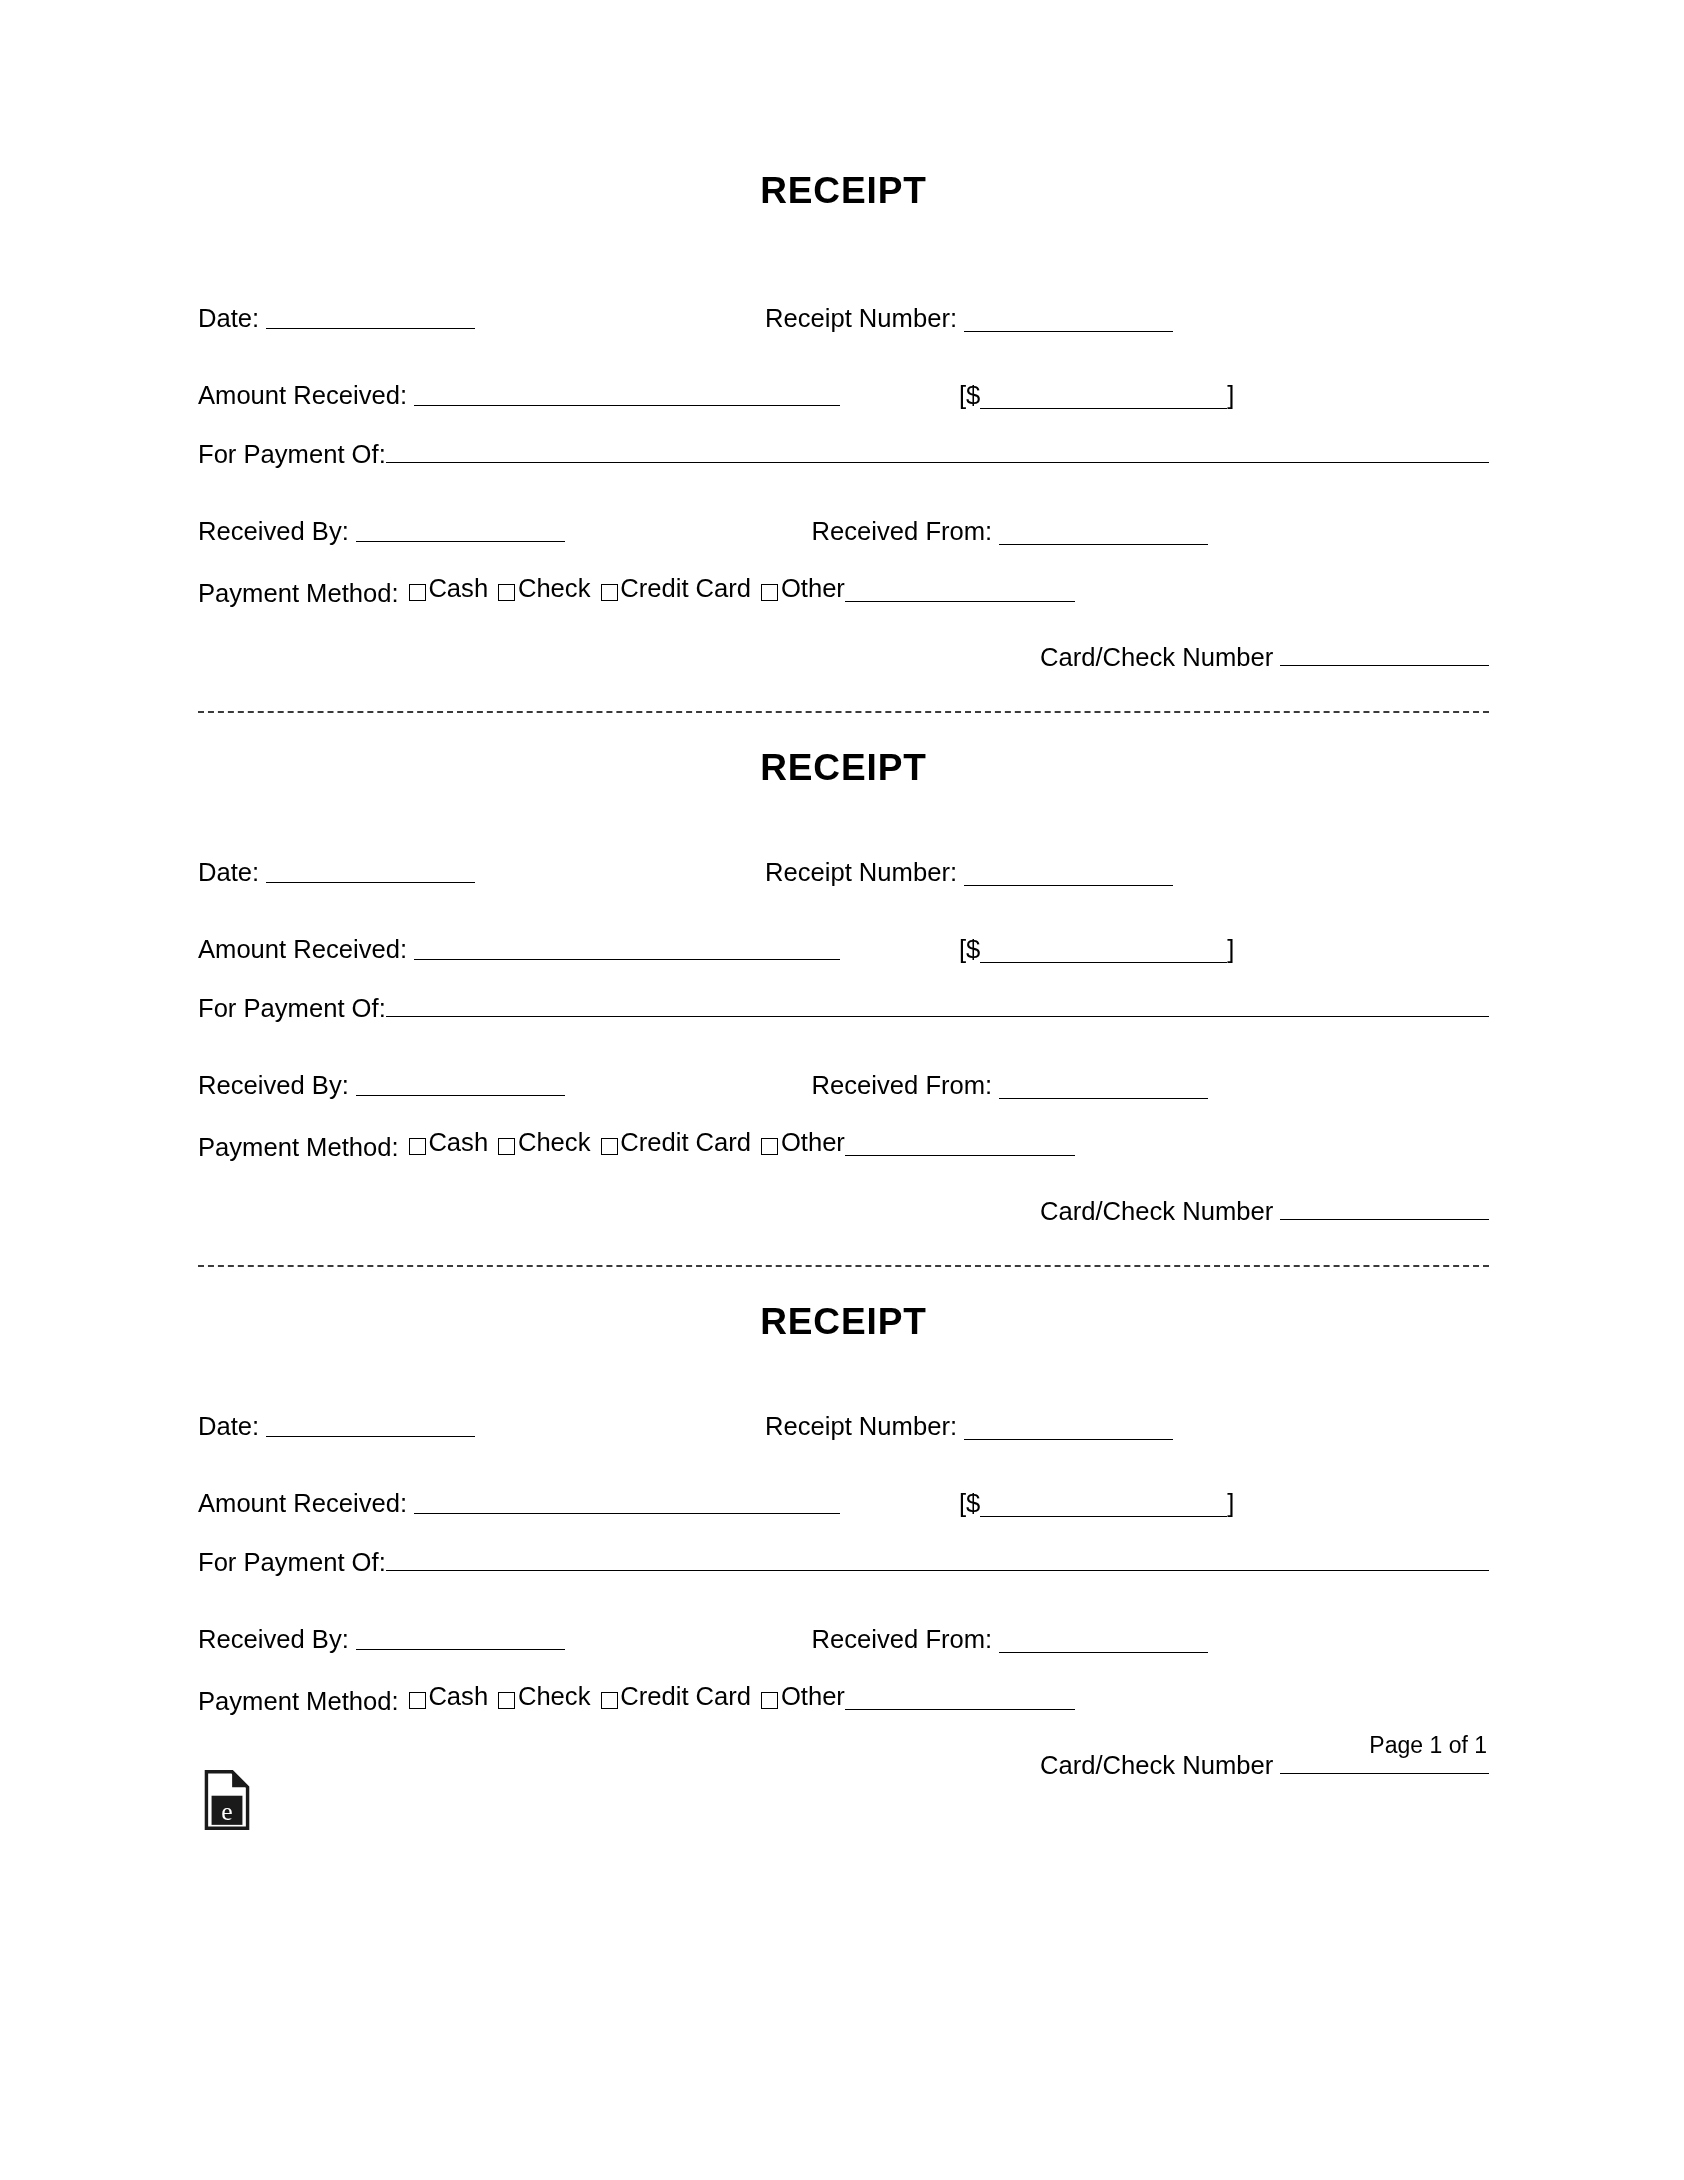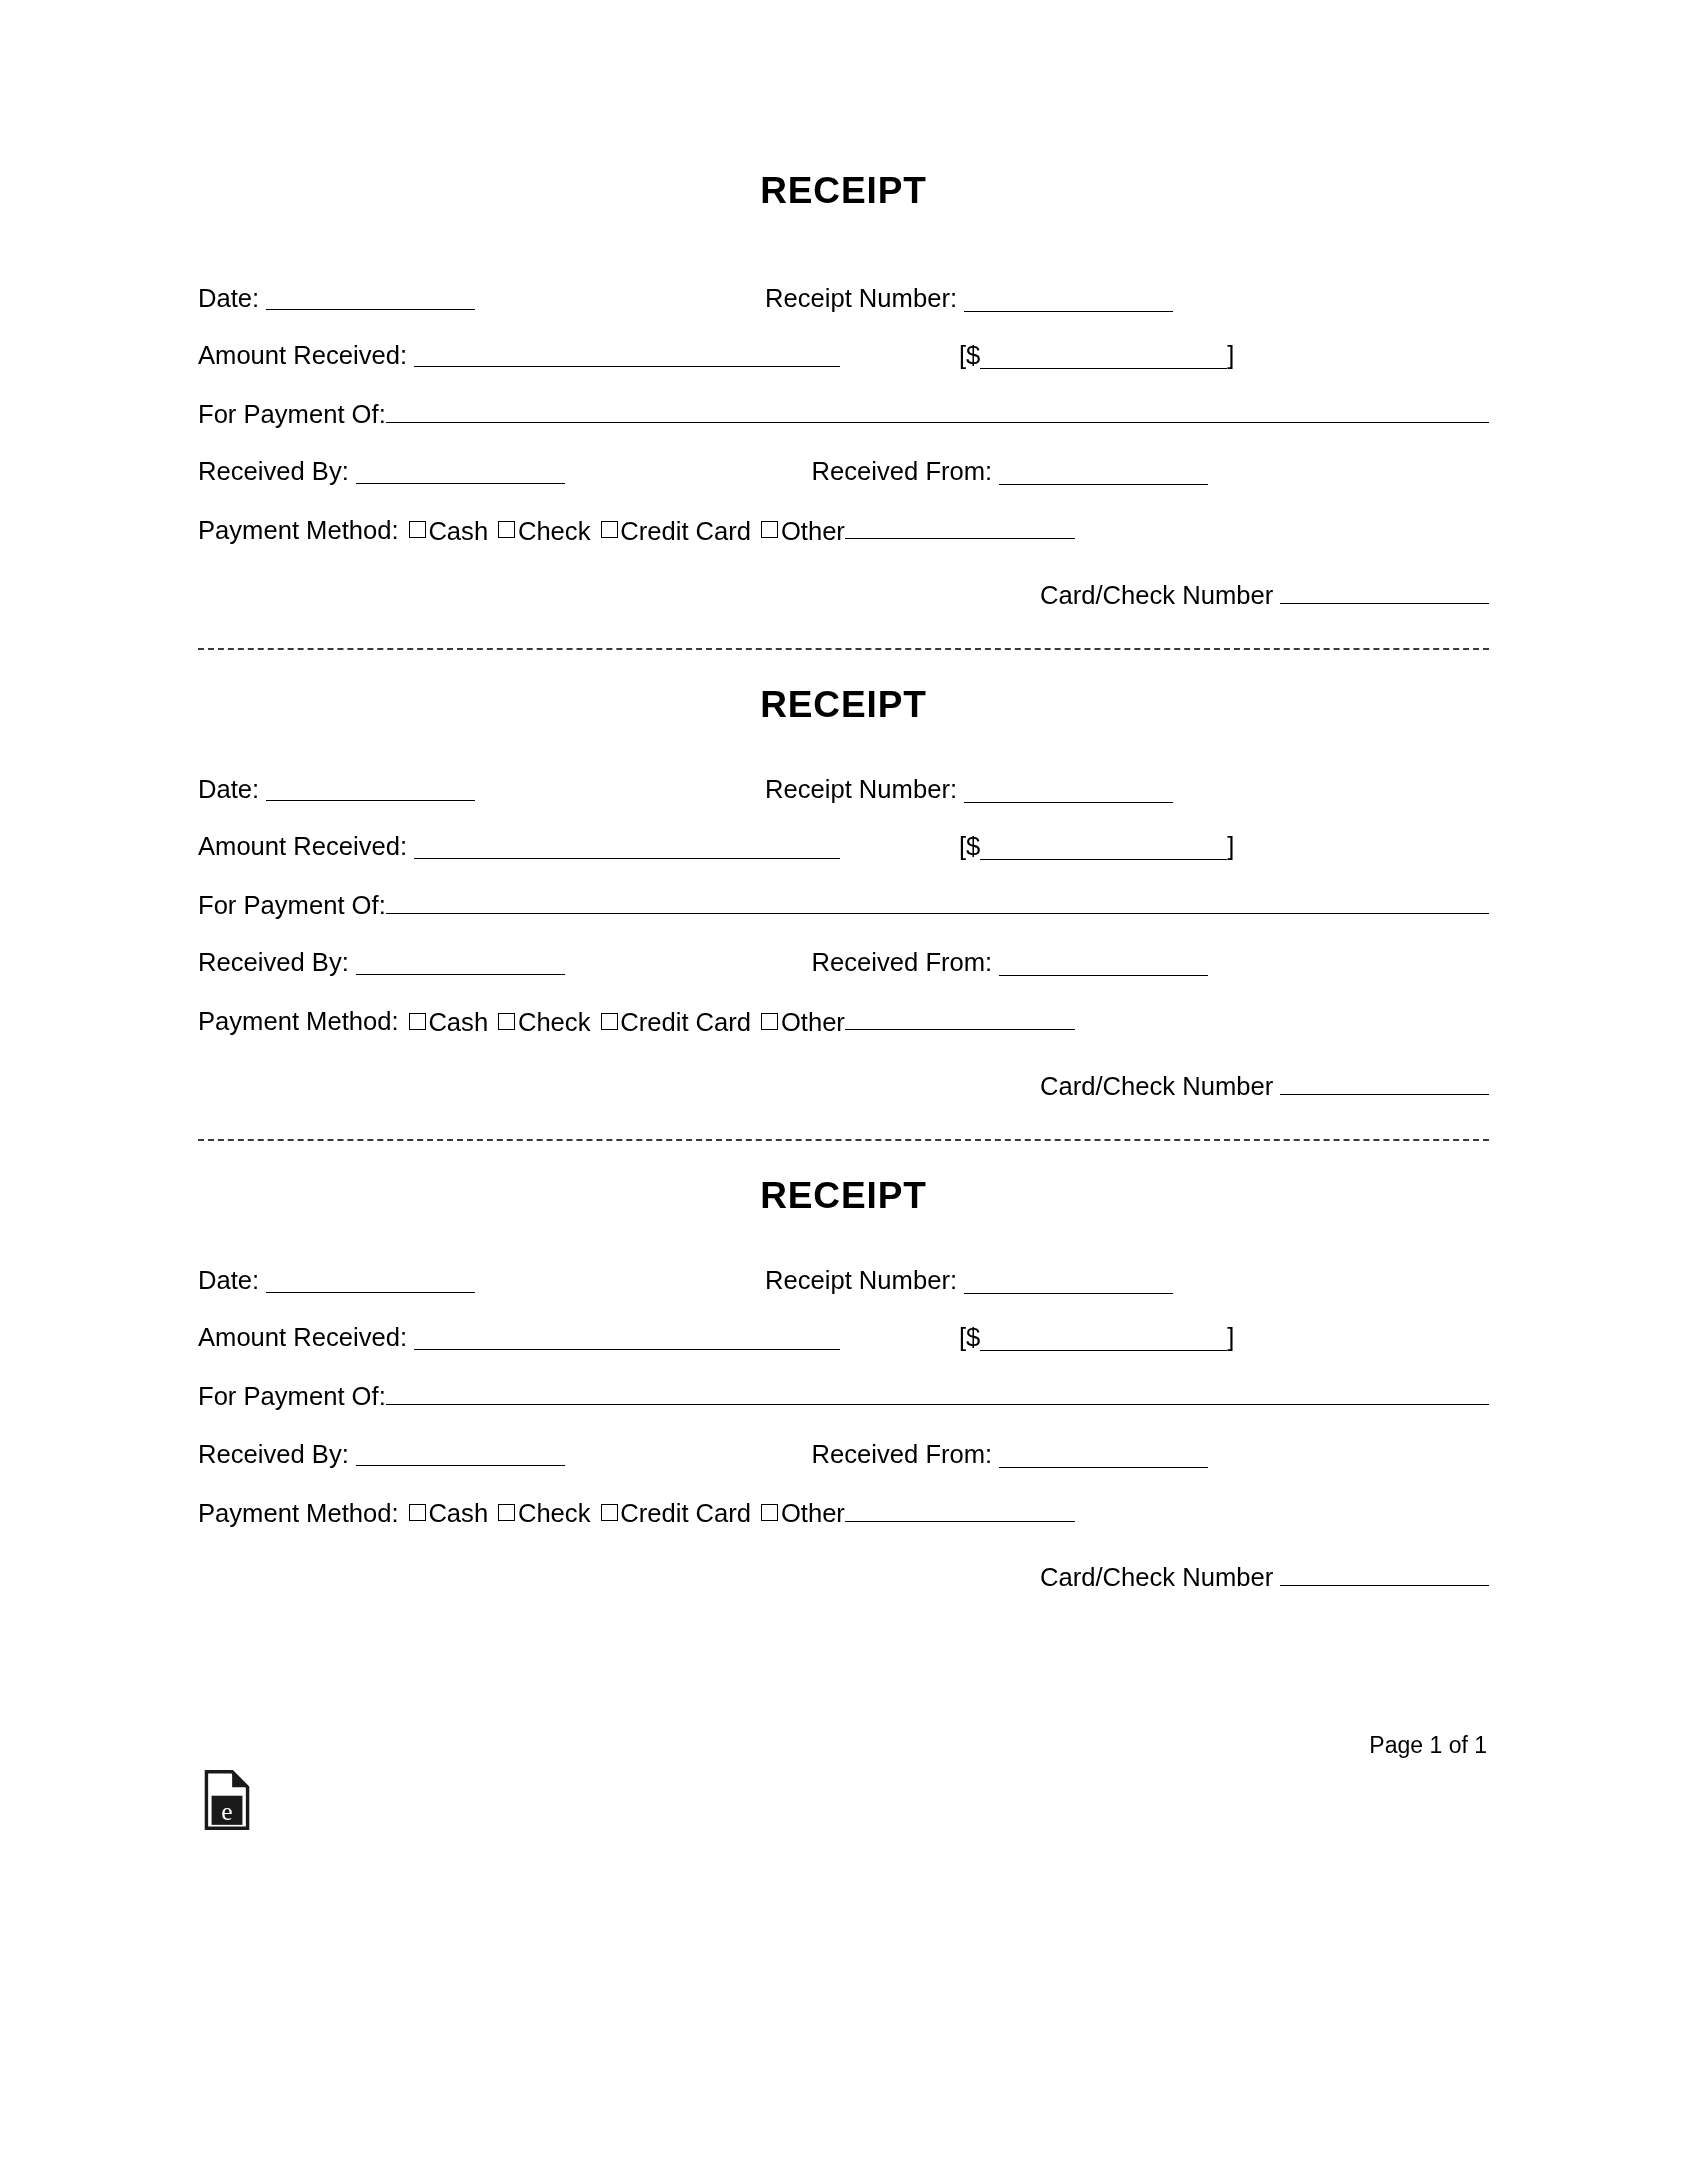--- a/index.html
+++ b/index.html
@@ -39,21 +39,22 @@
   }
   .row {
     display: flex;
     align-items: baseline;
     font-size: 25.6px;
     line-height: 1.1;
     white-space: nowrap;
   }
   .row .left {
     display: flex;
-    align-items: center;
+    align-items: flex-start;
+    margin-top: 20px;
   }
   .row .right {
     display: flex;
     align-items: flex-end;
   }
   .lbl {
     font-size: 25.6px;
   }
   .blank-sm {
     display: inline-block;
@@ -96,21 +97,21 @@
     height: 17px;
     border: 1.7px solid #000;
     margin-right: 2.6px;
     margin-left: 10.2px;
     position: relative;
     top: -0.9px;
     box-sizing: border-box;
   }
   .pm-opt {
     display: inline-flex;
-    align-items: center;
+    align-items: flex-end;
     font-size: 25.6px;
   }
   .dashed-sep {
     border-top: 2.6px dashed #3a3a3a;
     width: 100%;
   }
   .page-footer {
     position: absolute;
     right: 198px;
     bottom: 132px;

